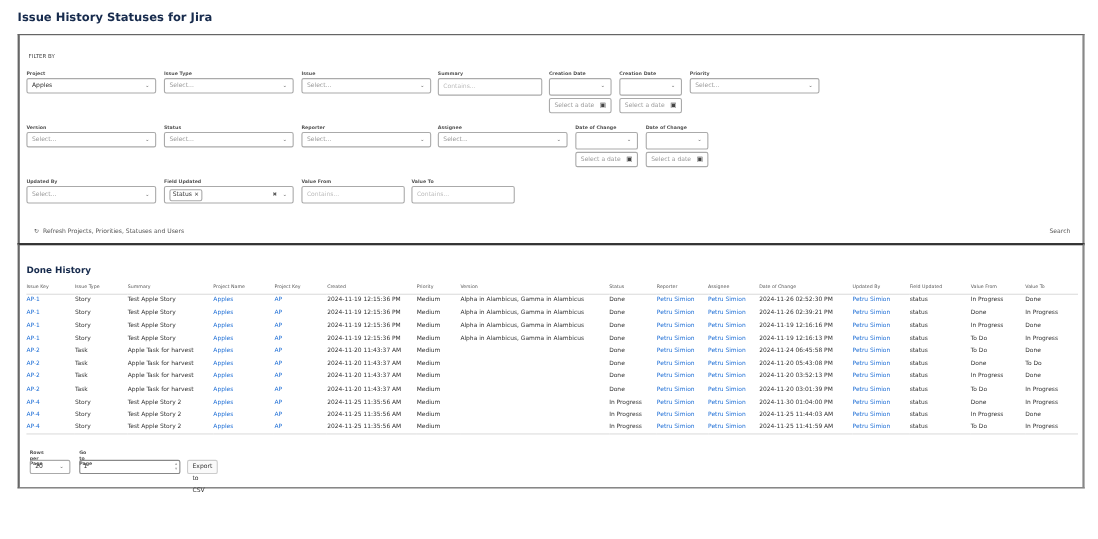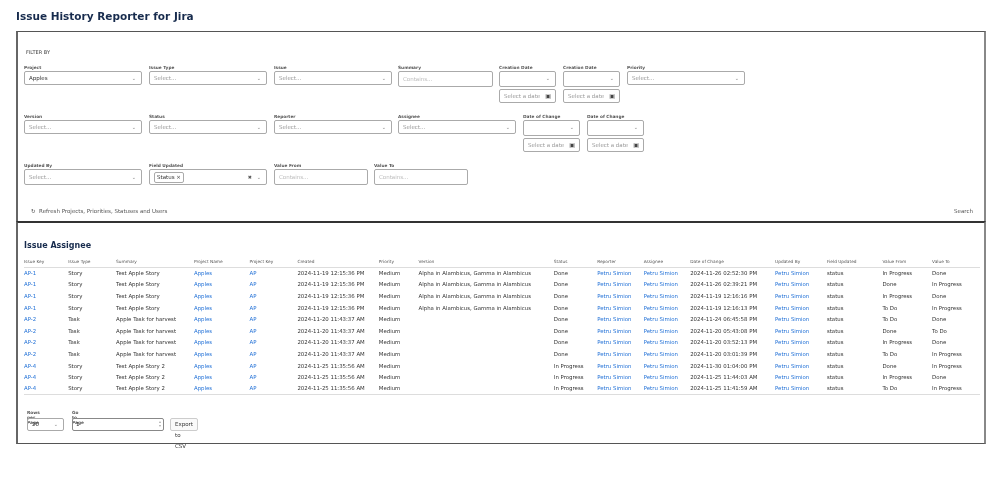--- a/index.html
+++ b/index.html
@@ -29,21 +29,21 @@
 .pager{position:absolute;left:9px;top:187px}
 .plabel{font-size:4.3px;color:#555;font-weight:bold;position:absolute;top:0}
 .rows-sel{position:absolute;left:0;top:8px;width:37px;height:13px;border:1px solid #aaa;border-radius:2px;font-size:5.5px;padding:0 4px;line-height:11px}
 .goto{position:absolute;left:45px;top:8px;width:92px;height:13px;border:1px solid #888;border-radius:2px;font-size:5.5px;padding:0 3px;line-height:11px}
 .spin{position:absolute;right:2px;top:1px;font-size:4px;color:#aaa;line-height:4px}
 .export{position:absolute;left:143px;top:8px;height:13px;border:1px solid #ccc;border-radius:2px;font-size:5.5px;padding:0 4px;line-height:11px;background:#fafafa}
 </style>
 </head>
 <body>
 
-<div class="title">Issue History Reporter for Jira</div>
+<div class="title">Issue History Statuses for Jira</div>
 
 <div class="filter-panel">
   <div class="filter-by">FILTER BY</div>
 
   <div class="field" style="left:6px;top:32px;width:118px">
     <div class="flabel">Project</div>
     <div class="sel val"><span>Apples</span><span class="chev">⌄</span></div>
   </div>
   <div class="field" style="left:131px;top:32px;width:118px">
     <div class="flabel">Issue Type</div>
@@ -126,21 +126,21 @@
   <div class="field" style="left:356px;top:130px;width:94px">
     <div class="flabel">Value To</div>
     <div class="inp">Contains...</div>
   </div>
 
   <div class="refresh"><span>↻</span>&nbsp; <span>Refresh Projects, Priorities, Statuses and Users</span></div>
   <div class="search">Search</div>
 </div>
 
 <div class="table-panel">
-  <div class="th-title">Issue Assignee</div>
+  <div class="th-title">Done History</div>
   <table>
     <thead>
         <tr id="thead-row">
           <th style="width: 48px;">Issue Key</th>
           <th style="width: 52px;">Issue Type</th>
           <th style="width: 80px;">Summary</th>
           <th style="width: 60px;">Project Name</th>
           <th style="width: 52px;">Project Key</th>
           <th style="width: 83px;">Created</th>
           <th style="width: 42px;">Priority</th>

